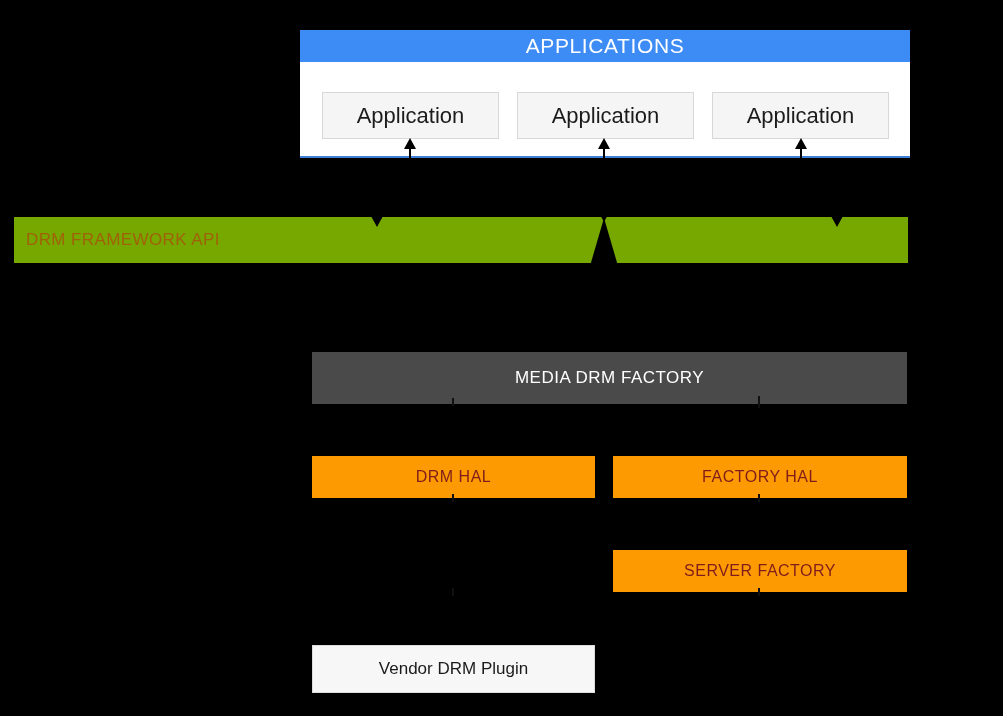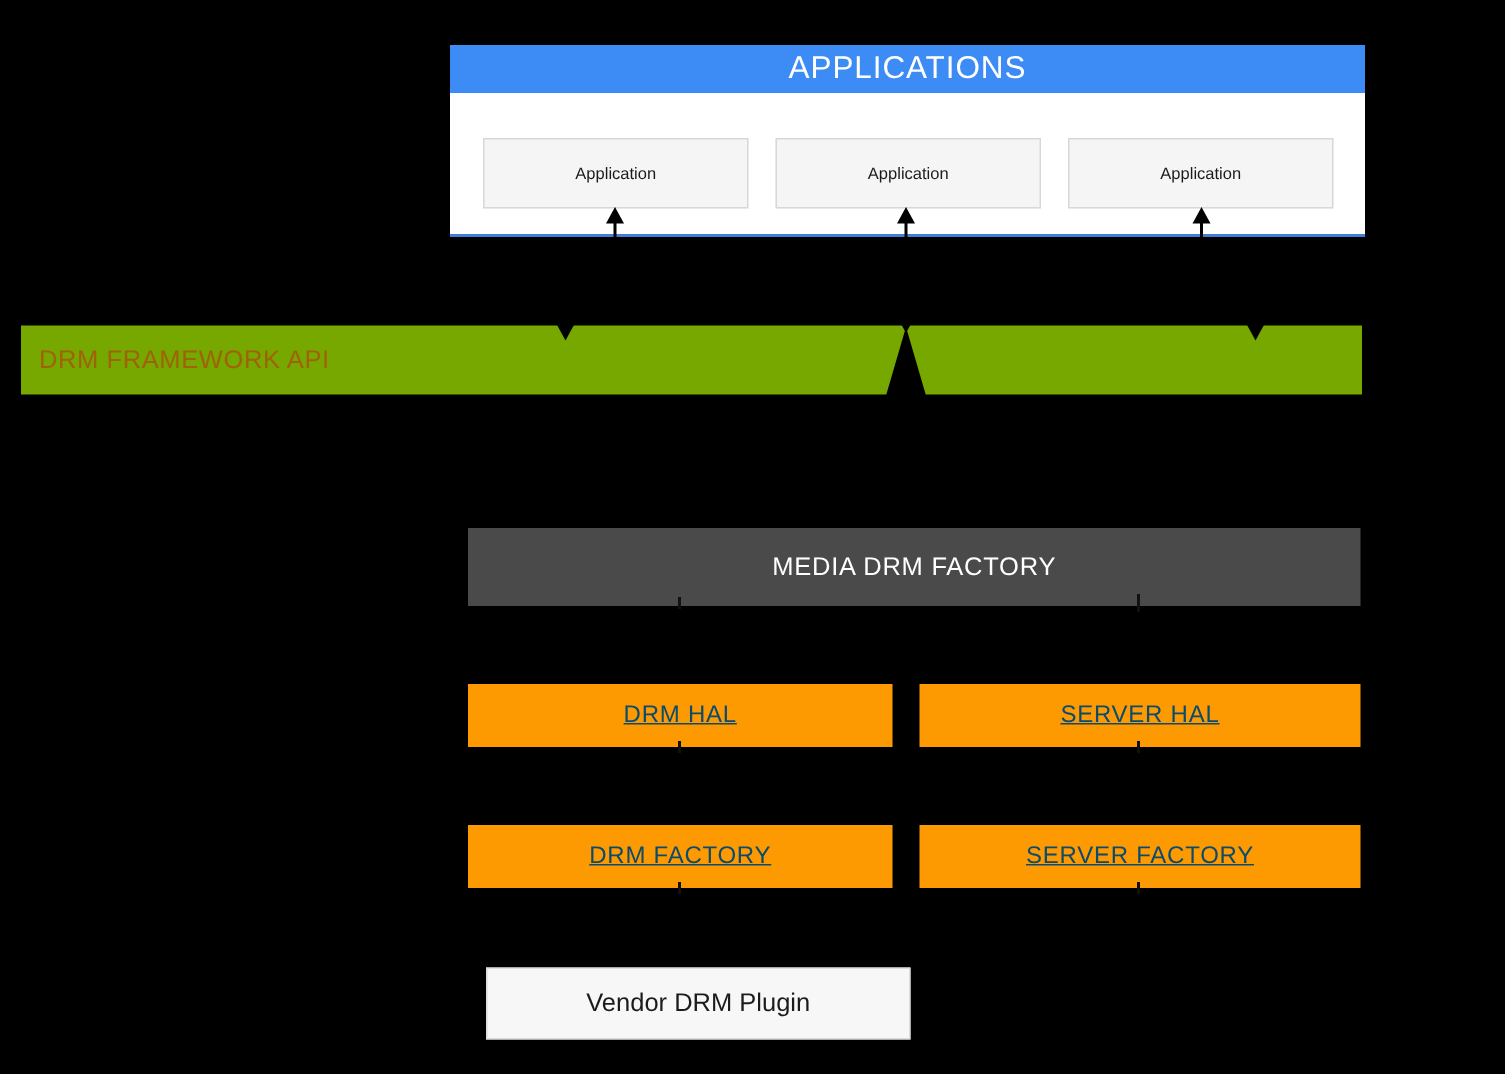--- a/index.html
+++ b/index.html
@@ -53,21 +53,21 @@
     background: #3d8bf5;
     color: #ffffff;
     font-size: 21px;
     letter-spacing: 0.6px;
     font-weight: 400;
   }
   .app-box {
     background: #f5f5f5;
     border: 1px solid #d8d8d8;
     color: #1b1b1b;
-    font-size: 11px;
+    font-size: 22px;
     height: 47px;
     top: 92px;
     text-align: center;
   }
   .app-box.a1 { left: 322px;  width: 177px; }
   .app-box.a2 { left: 517px;  width: 177px; }
   .app-box.a3 { left: 712px;  width: 177px; }
 
   
   .framework-bar {
@@ -99,40 +99,38 @@
     height: 52px;
     background: #4a4a4a;
     color: #ffffff;
     font-size: 17px;
     letter-spacing: 0.5px;
   }
 
   
   .orange {
     background: #fd9a02;
-    color: #0c4a6e;
+    color: #7f1d1d;
     font-size: 16px;
     letter-spacing: 0.5px;
-    text-decoration: underline;
   }
   .row-hal     { top: 456px; height: 42px; }
   .row-factory { top: 550px; height: 42px; }
   .col-left  { left: 312px; width: 283px; }
   .col-right { left: 613px; width: 294px; }
 
   
   .vendor {
     background: #f7f7f7;
     border: 1px solid #dcdcdc;
     color: #1b1b1b;
     font-size: 17px;
     top: 645px;
     height: 48px;
     box-sizing: border-box;
-    margin-left: 12px;
   }
 
   
   .conn {
     position: absolute;
     background: #000000;
   }
   .vline { width: 2px; }
 
   .arrow-up, .arrow-down {
@@ -195,26 +193,25 @@
 
   <div class="notch-arrow"></div>
 
   <div class="block server-bar">MEDIA DRM FACTORY</div>
 
   <div class="stub" style="left:452px; top:398px; height:8px;"></div>
   <div class="stub" style="left:758px; top:396px; height:12px;"></div>
 
   <div class="block orange row-hal col-left">DRM HAL</div>
 
-  <div class="block orange row-hal col-right">SERVER HAL</div>
+  <div class="block orange row-hal col-right">FACTORY HAL</div>
 
   <div class="stub" style="left:452px; top:494px; height:8px;"></div>
   <div class="stub" style="left:758px; top:494px; height:8px;"></div>
 
-  <div class="block orange row-factory col-left">DRM FACTORY</div>
 
   <div class="block orange row-factory col-right">SERVER FACTORY</div>
 
   <div class="stub" style="left:452px; top:588px; height:8px;"></div>
   <div class="stub" style="left:758px; top:588px; height:8px;"></div>
 
   <div class="block vendor col-left">Vendor DRM Plugin</div>
 
 
 </div>

